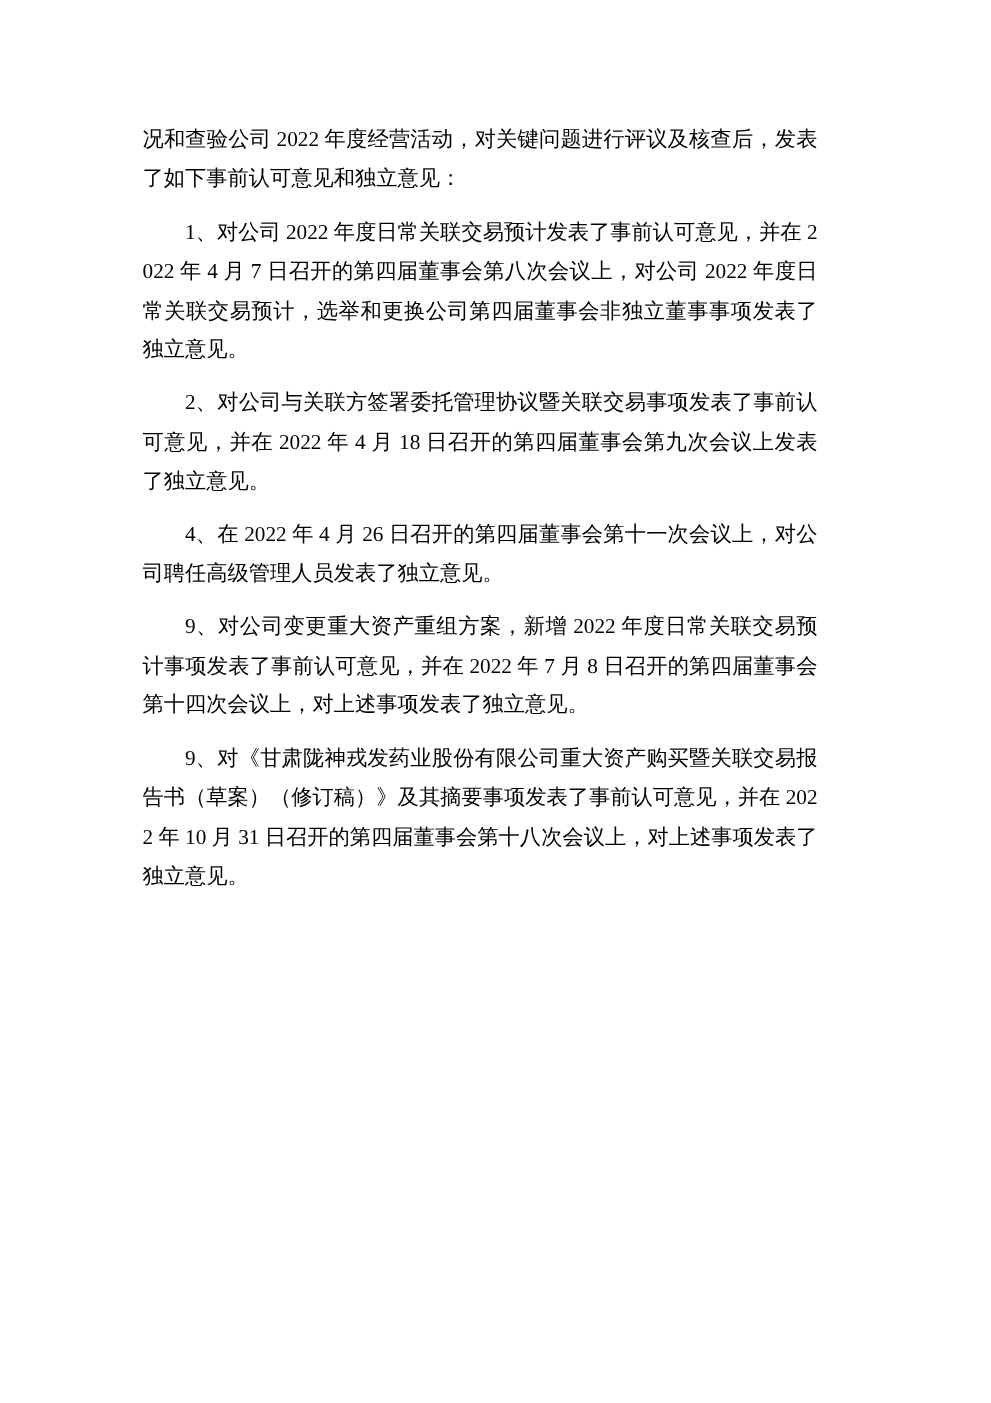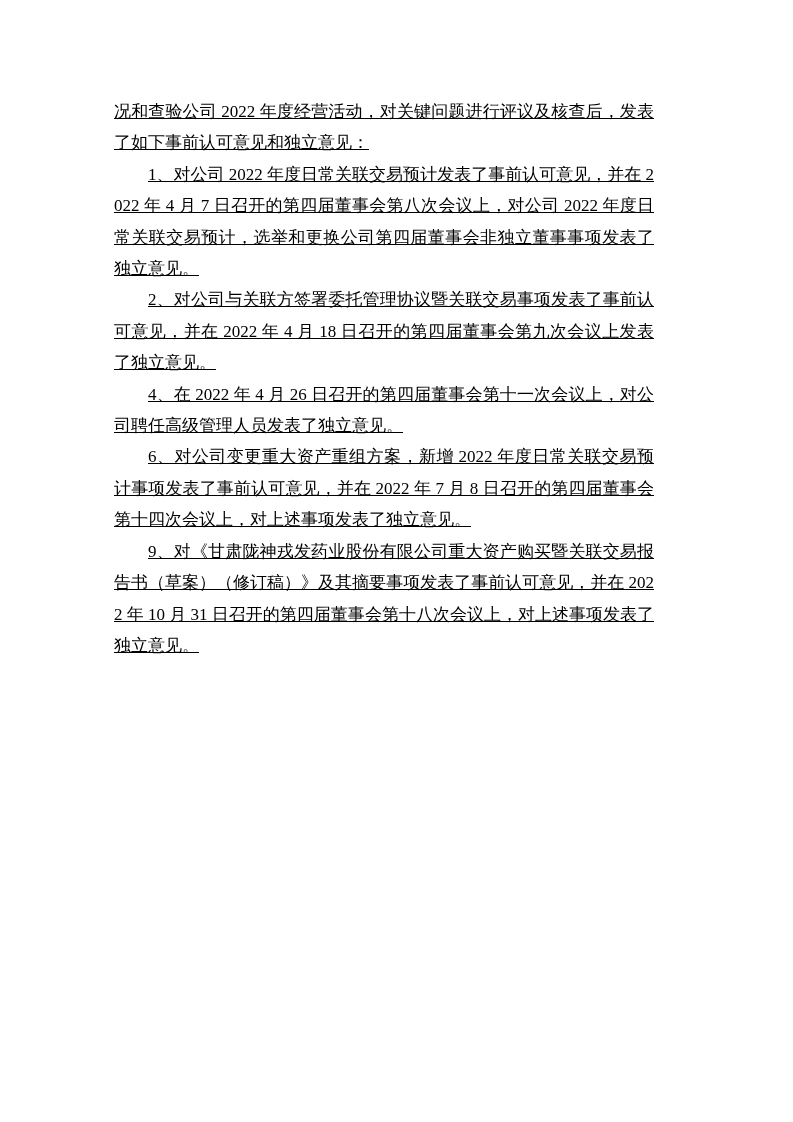--- a/index.html
+++ b/index.html
@@ -11,38 +11,38 @@
     position: relative;
     width: 767px;
     height: 1122px;
     box-sizing: border-box;
     background: #ffffff;
     padding: 96px 113px 0 114px;
     overflow: hidden;
     font-family: "Liberation Serif", "DejaVu Serif", serif;
     font-size: 17px;
     color: #000000;
-    text-decoration: underline;
   }
   .doc-body p {
     margin: 0;
     padding: 0;
     line-height: 31.4px;
     text-align: justify;
     word-break: break-all;
   }
   .doc-body p.indent {
     text-indent: 2em;
+    margin-top: 11px;
   }
 </style>
 </head>
 <body>
 
 <div class="page">
   <div class="doc-body">
     <p>况和查验公司 2022 年度经营活动，对关键问题进行评议及核查后，发表了如下事前认可意见和独立意见：</p>
     <p class="indent">1、对公司 2022 年度日常关联交易预计发表了事前认可意见，并在 2022 年 4 月 7 日召开的第四届董事会第八次会议上，对公司 2022 年度日常关联交易预计，选举和更换公司第四届董事会非独立董事事项发表了独立意见。</p>
     <p class="indent">2、对公司与关联方签署委托管理协议暨关联交易事项发表了事前认可意见，并在 2022 年 4 月 18 日召开的第四届董事会第九次会议上发表了独立意见。</p>
     <p class="indent">4、在 2022 年 4 月 26 日召开的第四届董事会第十一次会议上，对公司聘任高级管理人员发表了独立意见。</p>
-    <p class="indent">6、对公司变更重大资产重组方案，新增 2022 年度日常关联交易预计事项发表了事前认可意见，并在 2022 年 7 月 8 日召开的第四届董事会第十四次会议上，对上述事项发表了独立意见。</p>
+    <p class="indent">9、对公司变更重大资产重组方案，新增 2022 年度日常关联交易预计事项发表了事前认可意见，并在 2022 年 7 月 8 日召开的第四届董事会第十四次会议上，对上述事项发表了独立意见。</p>
     <p class="indent">9、对《甘肃陇神戎发药业股份有限公司重大资产购买暨关联交易报告书（草案）（修订稿）》及其摘要事项发表了事前认可意见，并在 2022 年 10 月 31 日召开的第四届董事会第十八次会议上，对上述事项发表了独立意见。</p>
   </div>
 </div>
 
 </body></html>

